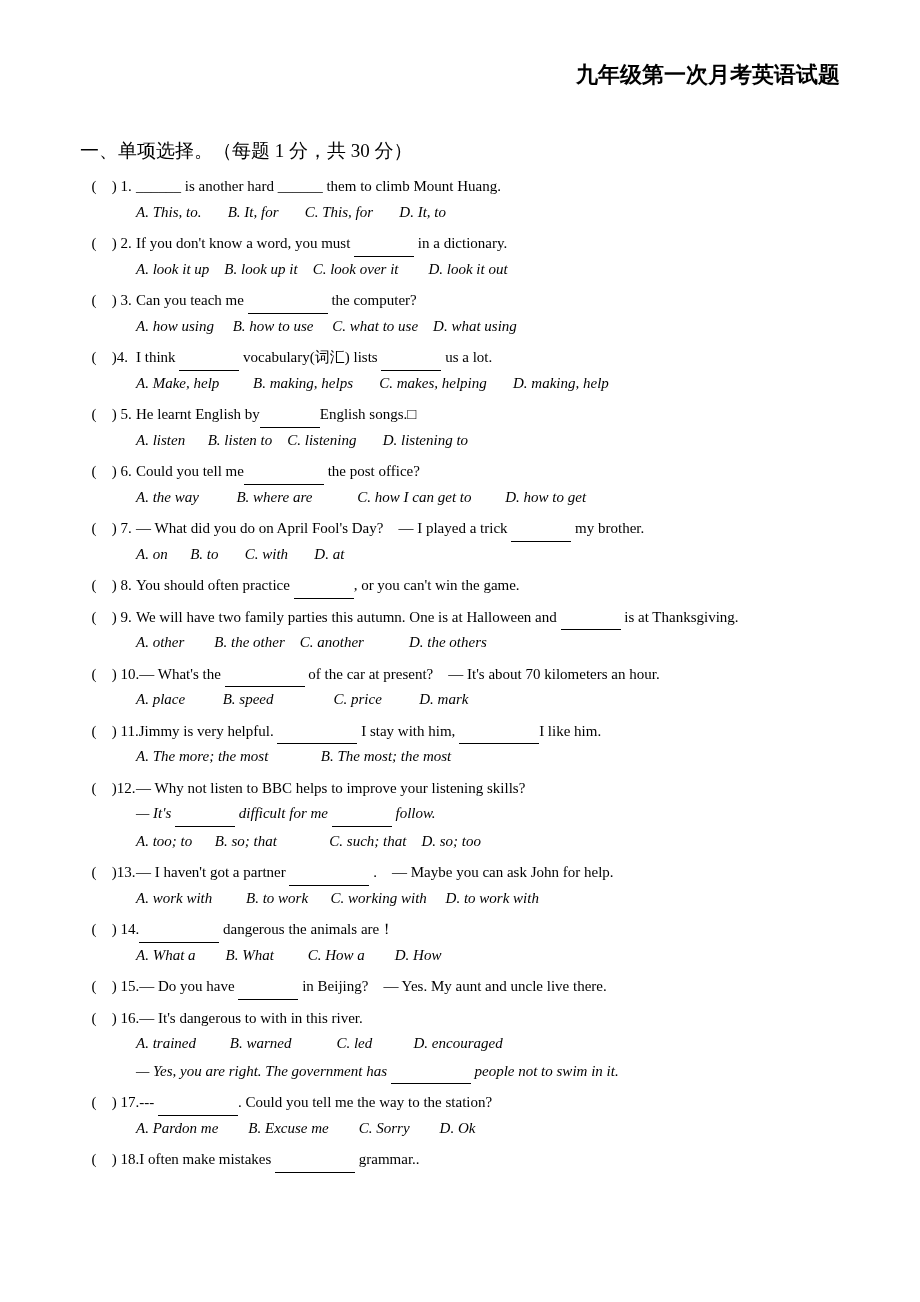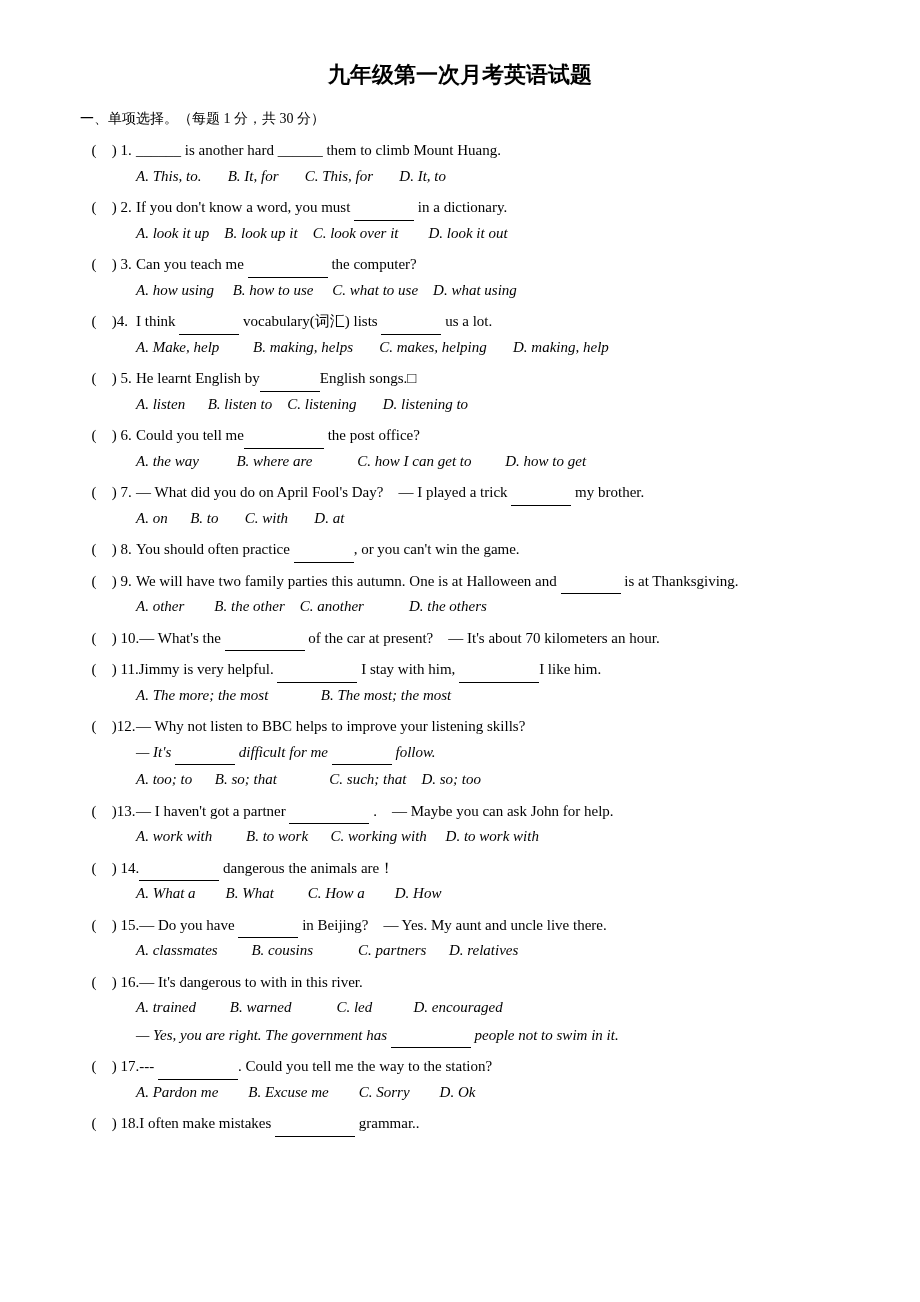--- a/index.html
+++ b/index.html
@@ -10,28 +10,28 @@
     body {
       background: #fff;
       font-family: "SimSun", "宋体", serif;
       font-size: 15px;
       color: #000;
       width: 920px;
       min-height: 1302px;
       padding: 60px 80px 60px 80px;
     }
     .title {
-      text-align: center;
+      text-align: right;
       font-size: 22px;
       font-weight: bold;
-      margin-bottom: 20px;
+      margin-bottom: 48px;
       font-family: "SimHei", "黑体", sans-serif;
     }
     .section-header {
-      font-size: 14px;
+      font-size: 19px;
       margin-bottom: 10px;
     }
     .question-block {
       margin-bottom: 6px;
       line-height: 1.7;
     }
     .question-line {
       display: flex;
       align-items: baseline;
     }
@@ -154,20 +154,21 @@
   </div>
   <div class="options-line">A. other &nbsp;&nbsp;&nbsp;&nbsp;&nbsp;&nbsp; B. the other &nbsp;&nbsp; C. another &nbsp;&nbsp;&nbsp;&nbsp;&nbsp;&nbsp;&nbsp;&nbsp;&nbsp;&nbsp; D. the others</div>
 </div>
 
 <div class="question-block">
   <div class="question-line">
     <span class="paren">(</span>
     <span class="qnum">&nbsp;) 10.</span>
     <span class="qtext">— What's the <span class="blank-lg"></span> of the car at present? &nbsp;&nbsp; — It's about 70 kilometers an hour.</span>
   </div>
+  <div class="options-line">A. place &nbsp;&nbsp;&nbsp;&nbsp;&nbsp;&nbsp;&nbsp;&nbsp; B. speed &nbsp;&nbsp;&nbsp;&nbsp;&nbsp;&nbsp;&nbsp;&nbsp;&nbsp;&nbsp;&nbsp;&nbsp;&nbsp;&nbsp; C. price &nbsp;&nbsp;&nbsp;&nbsp;&nbsp;&nbsp;&nbsp;&nbsp; D. mark</div>
 </div>
 
 <div class="question-block">
   <div class="question-line">
     <span class="paren">(</span>
     <span class="qnum">&nbsp;) 11.</span>
     <span class="qtext">Jimmy is very helpful. <span class="blank-lg"></span> I stay with him, <span class="blank-lg"></span>I like him.</span>
   </div>
   <div class="options-line">A. The more; the most &nbsp;&nbsp;&nbsp;&nbsp;&nbsp;&nbsp;&nbsp;&nbsp;&nbsp;&nbsp;&nbsp;&nbsp; B. The most; the most</div>
 </div>
@@ -199,21 +200,20 @@
   </div>
   <div class="options-line">A. What a &nbsp;&nbsp;&nbsp;&nbsp;&nbsp;&nbsp; B. What &nbsp;&nbsp;&nbsp;&nbsp;&nbsp;&nbsp;&nbsp; C. How a &nbsp;&nbsp;&nbsp;&nbsp;&nbsp;&nbsp; D. How</div>
 </div>
 
 <div class="question-block">
   <div class="question-line">
     <span class="paren">(</span>
     <span class="qnum">&nbsp;) 15.</span>
     <span class="qtext">— Do you have <span class="blank"></span> in Beijing? &nbsp;&nbsp; — Yes. My aunt and uncle live there.</span>
   </div>
-  <div class="options-line">A. classmates &nbsp;&nbsp;&nbsp;&nbsp;&nbsp;&nbsp;&nbsp; B. cousins &nbsp;&nbsp;&nbsp;&nbsp;&nbsp;&nbsp;&nbsp;&nbsp;&nbsp;&nbsp; C. partners &nbsp;&nbsp;&nbsp;&nbsp; D. relatives</div>
 </div>
 
 <div class="question-block">
   <div class="question-line">
     <span class="paren">(</span>
     <span class="qnum">&nbsp;) 16.</span>
     <span class="qtext">— It's dangerous to with in this river.</span>
   </div>
   <div class="options-line">A. trained &nbsp;&nbsp;&nbsp;&nbsp;&nbsp;&nbsp;&nbsp; B. warned &nbsp;&nbsp;&nbsp;&nbsp;&nbsp;&nbsp;&nbsp;&nbsp;&nbsp;&nbsp; C. led &nbsp;&nbsp;&nbsp;&nbsp;&nbsp;&nbsp;&nbsp;&nbsp;&nbsp; D. encouraged</div>
   <div class="options-line">— Yes, you are right. The government has <span class="blank-lg"></span> people not to swim in it.</div>

